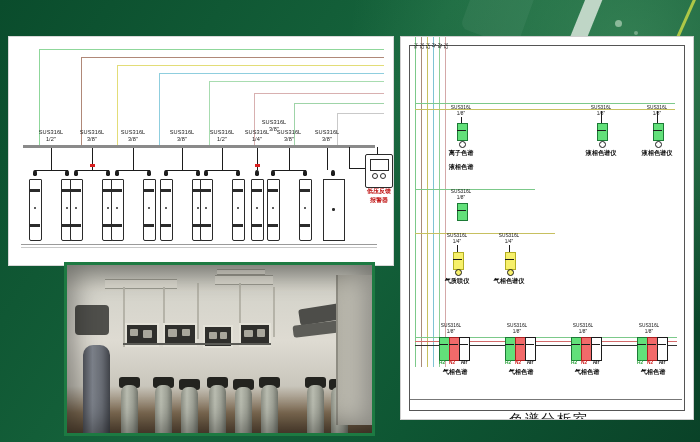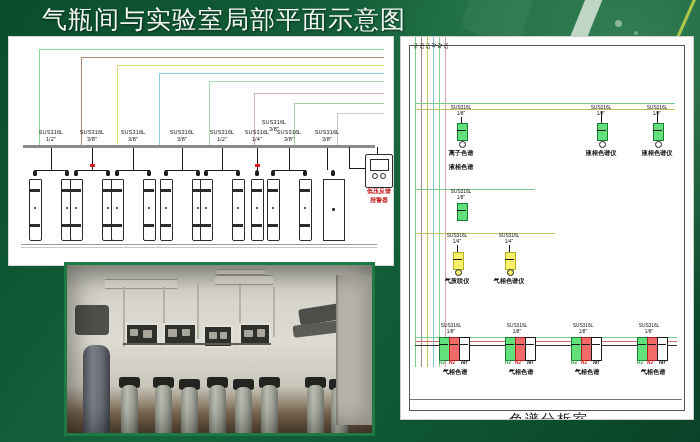--- a/index.html
+++ b/index.html
@@ -120,21 +120,20 @@
 <body>
 
 <div class="slide">
 
   <div class="swoosh sw3"></div>
   <div class="swoosh sw1"></div>
   <div class="swoosh sw2"></div>
   <div class="dot1"></div>
   <div class="dot2"></div>
 
-  <div class="title">气瓶间与实验室局部平面示意图</div>
 
   <div class="left-panel">
     <div class="lp-inner">
 
       <div class="vline" style="left:30px;top:12px;height:96px;background:#8fd79b;"></div>
       <div class="hline" style="left:30px;top:12px;width:345px;background:#8fd79b;"></div>
 
       <div class="vline" style="left:72px;top:20px;height:88px;background:#b08878;"></div>
       <div class="hline" style="left:72px;top:20px;width:303px;background:#b08878;"></div>
 

